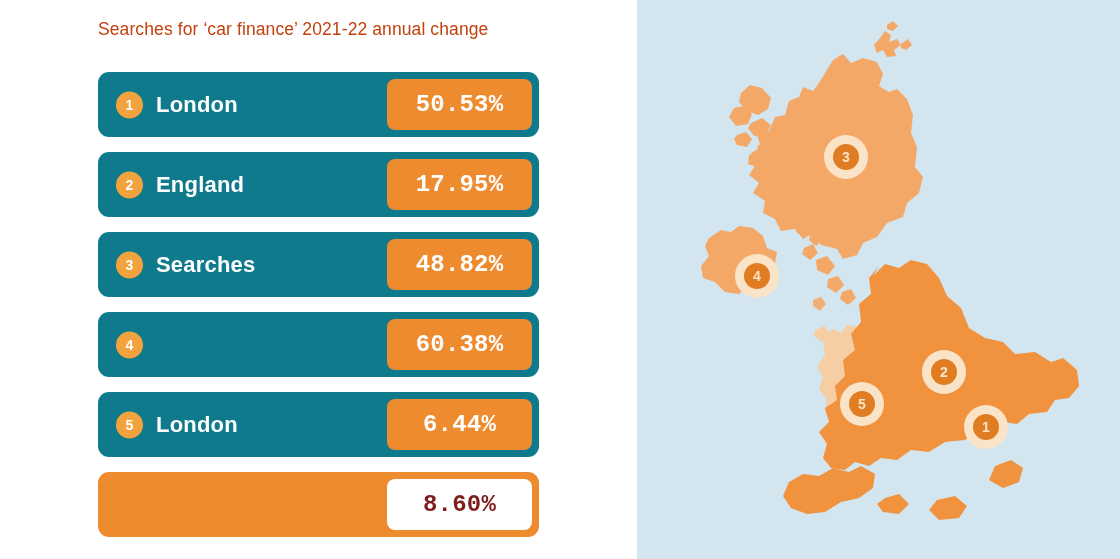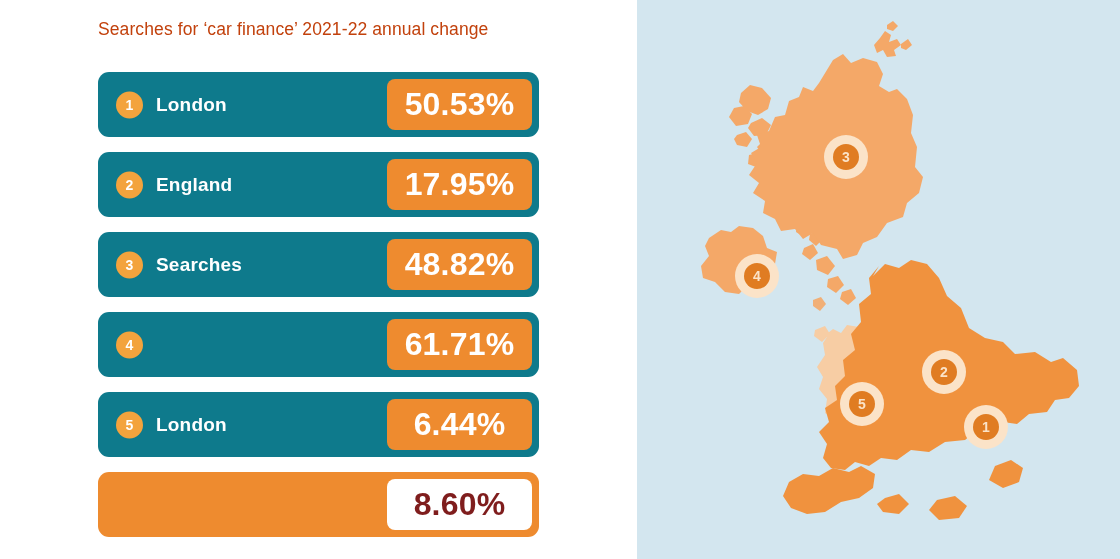--- a/index.html
+++ b/index.html
@@ -73,21 +73,21 @@
     align-items: center;
     justify-content: center;
     line-height: 1;
   }
   .rank-label {
     position: absolute;
     left: 58px;
     top: 50%;
     transform: translateY(-50%);
     color: #ffffff;
-    font-size: 19px;
+    font-size: 22px;
     font-weight: bold;
     letter-spacing: 0.2px;
     white-space: nowrap;
   }
   .total-row .rank-label {
     left: 20px;
   }
   .value-box {
     position: absolute;
     right: 7px;
@@ -98,23 +98,24 @@
     background: #EE8B2F;
     display: flex;
     align-items: center;
     justify-content: center;
   }
   .total-row .value-box {
     background: #ffffff;
   }
   .value-text {
     color: #ffffff;
-    font-size: 32px;
+    font-size: 24px;
     font-weight: bold;
     letter-spacing: 0.2px;
+    font-family: Liberation Mono, monospace;
   }
   .total-row .value-text {
     color: #7f1d1d;
   }
   
   .map-panel {
     position: relative;
     width: 483px;
     height: 559px;
     background: #D3E6EF;
@@ -183,21 +184,21 @@
         <span class="rank-badge">3</span>
         <span class="rank-label">Searches</span>
         <span class="value-box">
           <span class="value-text">48.82%</span>
         </span>
       </div>
 
       <div class="rank-row">
         <span class="rank-badge">4</span>
         <span class="value-box">
-          <span class="value-text">61.71%</span>
+          <span class="value-text">60.38%</span>
         </span>
       </div>
 
       <div class="rank-row">
         <span class="rank-badge">5</span>
         <span class="rank-label">London</span>
         <span class="value-box">
           <span class="value-text">6.44%</span>
         </span>
       </div>

